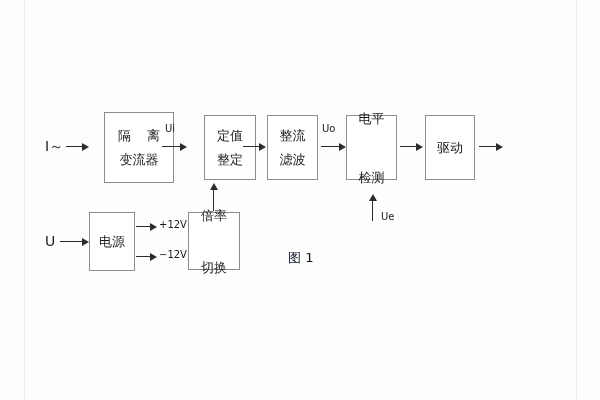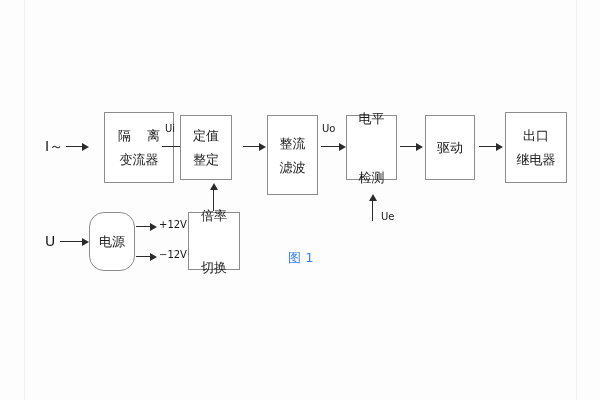--- a/index.html
+++ b/index.html
@@ -85,21 +85,21 @@
   }
   .lbl-io {
     font-size: 14px;
   }
   .lbl-sig {
     font-size: 10px;
   }
   .caption {
     position: absolute;
     font-size: 13px;
-    color: #3b82f6;
+    color: #0f172a;
     white-space: nowrap;
   }
 </style>
 </head>
 <body>
 
 <div id="canvas">
 
   <div class="frame-edge frame-left"></div>
   <div class="frame-edge frame-right"></div>
@@ -110,29 +110,29 @@
 
   <div class="block" style="left:104px; top:112px; width:70px; height:71px;">
     <span class="ln sp">隔 离</span>
     <span class="ln">变流器</span>
   </div>
 
   <div class="lbl lbl-sig" style="left:165px; top:124px;">Ui</div>
   <div class="hline" style="left:162px; top:146px; width:19px;"></div>
   <div class="arrow-r" style="left:180px; top:143px;"></div>
 
-  <div class="block" style="left:180px; top:115px; width:52px; height:65px;">
+  <div class="block" style="left:204px; top:115px; width:52px; height:65px;">
     <span class="ln">定值</span>
     <span class="ln">整定</span>
   </div>
 
   <div class="hline" style="left:243px; top:146px; width:17px;"></div>
   <div class="arrow-r" style="left:259px; top:143px;"></div>
 
-  <div class="block" style="left:267px; top:115px; width:51px; height:80px;">
+  <div class="block" style="left:267px; top:115px; width:51px; height:65px;">
     <span class="ln">整流</span>
     <span class="ln">滤波</span>
   </div>
 
   <div class="lbl lbl-sig" style="left:322px; top:124px;">Uo</div>
   <div class="hline" style="left:321px; top:146px; width:19px;"></div>
   <div class="arrow-r" style="left:339px; top:143px;"></div>
 
   <div class="block" style="left:346px; top:115px; width:51px; height:65px;gap:35px;">
     <span class="ln">电平</span>
@@ -142,30 +142,26 @@
   <div class="hline" style="left:400px; top:146px; width:17px;"></div>
   <div class="arrow-r" style="left:416px; top:143px;"></div>
 
   <div class="block single" style="left:425px; top:115px; width:50px; height:65px;">
     <span class="ln">驱动</span>
   </div>
 
   <div class="hline" style="left:479px; top:146px; width:18px;"></div>
   <div class="arrow-r" style="left:496px; top:143px;"></div>
 
-  <div class="block" style="left:505px; top:112px; width:62px; height:71px;">
-    <span class="ln">出口</span>
-    <span class="ln">继电器</span>
-  </div>
 
   <div class="lbl lbl-io" style="left:45px; top:234px;">U</div>
   <div class="hline" style="left:60px; top:241px; width:23px;"></div>
   <div class="arrow-r" style="left:82px; top:238px;"></div>
 
-  <div class="block single" style="left:89px; top:212px; width:46px; height:59px;border-radius:15px;">
+  <div class="block single" style="left:89px; top:212px; width:46px; height:59px;">
     <span class="ln">电源</span>
   </div>
 
   <div class="hline" style="left:136px; top:226px; width:15px;"></div>
   <div class="arrow-r" style="left:150px; top:223px;"></div>
   <div class="lbl lbl-sig" style="left:159px; top:220px;">+12V</div>
 
   <div class="hline" style="left:136px; top:256px; width:15px;"></div>
   <div class="arrow-r" style="left:150px; top:253px;"></div>
   <div class="lbl lbl-sig" style="left:159px; top:250px;">−12V</div>

